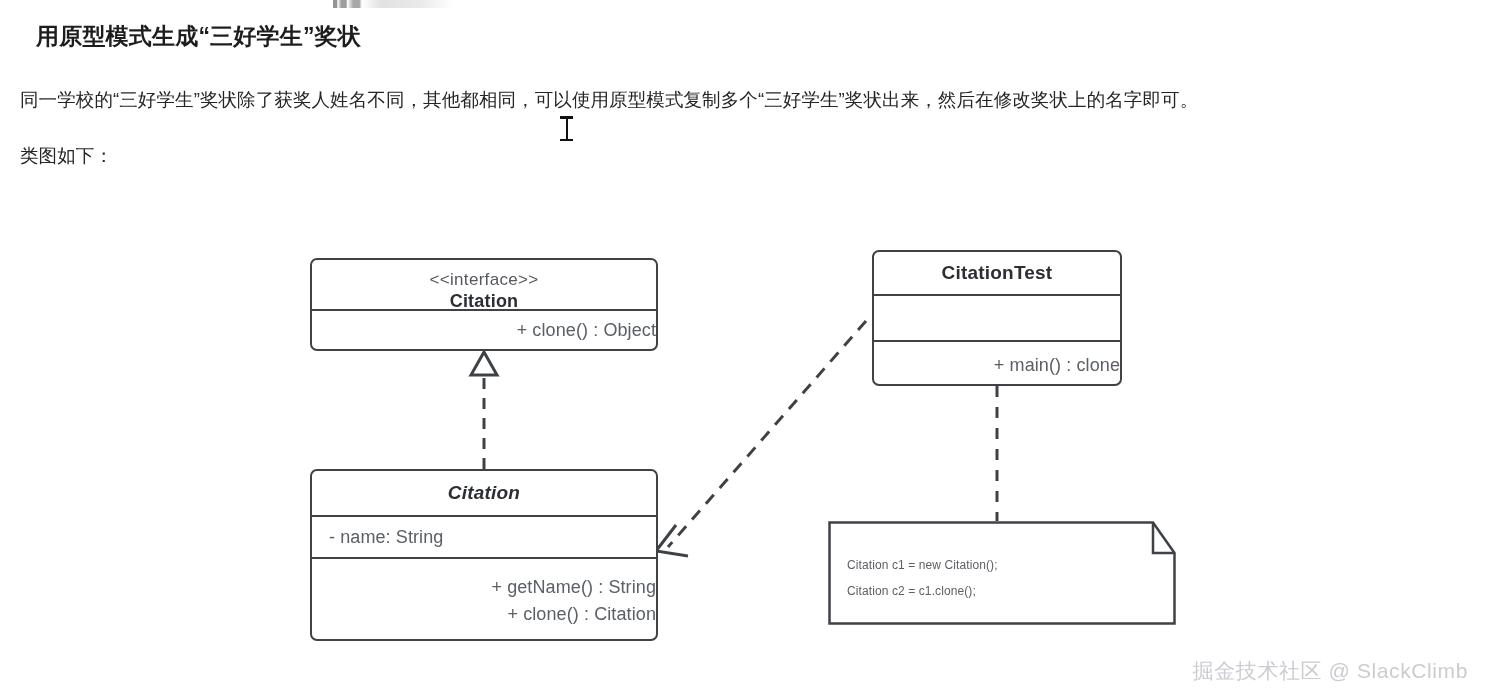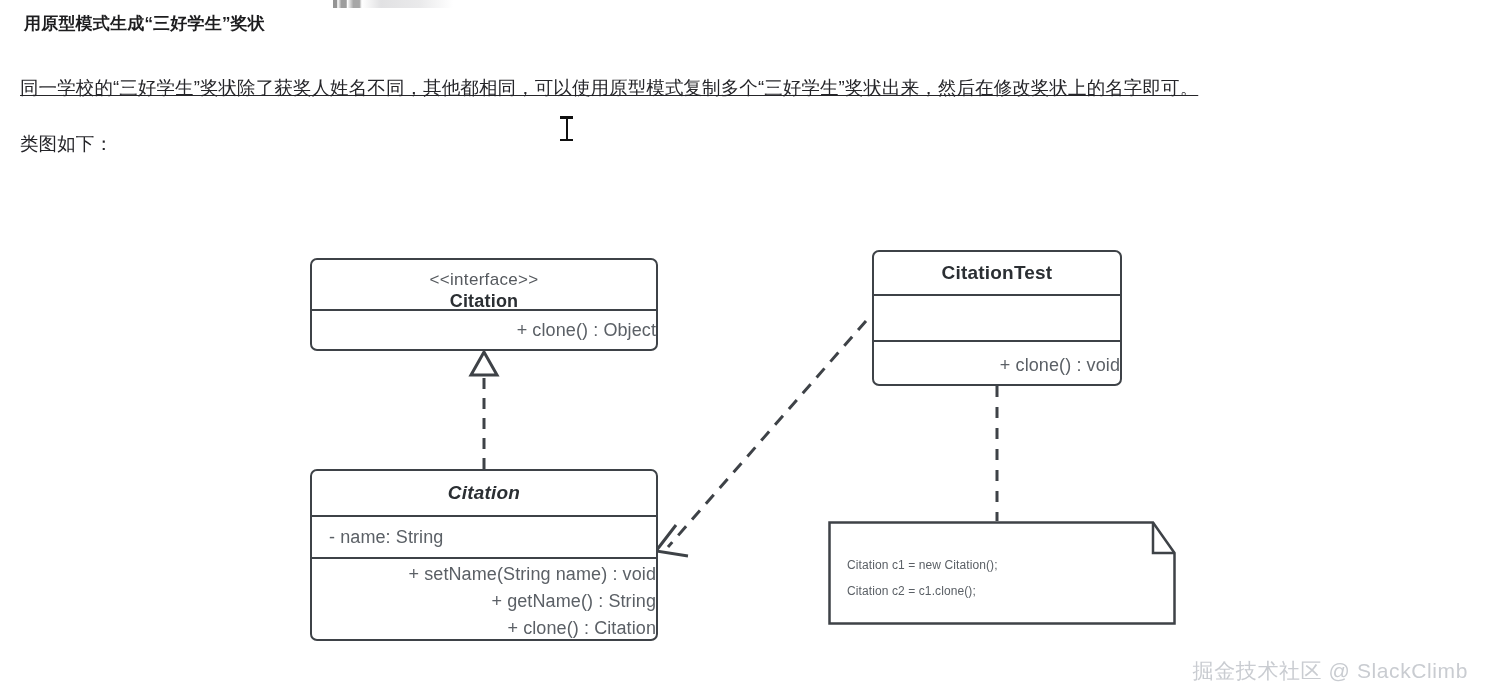--- a/index.html
+++ b/index.html
@@ -36,35 +36,35 @@
   }
 
   
   .article {
     position: absolute;
     left: 20px;
     top: 6px;
     width: 1450px;
   }
   .article-heading {
-    font-size: 17px;
+    font-size: 23px;
     font-weight: bold;
     line-height: 28px;
     letter-spacing: .2px;
     color: #1d1d1f;
-    margin: 4px;
+    margin: 16px;
   }
   .article-paragraph {
     font-size: 18.5px;
     line-height: 40px;
     color: #252529;
     margin: 0;
     letter-spacing: .1px;
   }
-  .p-body { margin-top: 30px; width: 1440px; text-decoration: underline; }
+  .p-body { margin-top: 30px; width: 1440px; }
   .p-tail { margin-top: 16px; }
 
   
   .text-caret {
     position: absolute;
     left: 560px;
     top: 116px;
     width: 13px;
     height: 25px;
   }
@@ -233,33 +233,32 @@
   </div>
 
   <div class="uml-box" id="box-citation">
     <div class="uml-compartment c-head">
       <div class="uml-title">Citation</div>
     </div>
     <div class="uml-compartment c-attrs">
       <div class="uml-member">- name: String</div>
     </div>
     <div class="uml-compartment c-ops">
-      <div class="uml-member">+ setName(String name) : void</div>
       <div class="uml-member">+ getName() : String</div>
       <div class="uml-member">+ clone() : Citation</div>
     </div>
   </div>
 
   <div class="uml-box" id="box-citationtest">
     <div class="uml-compartment c-head">
       <div class="uml-title">CitationTest</div>
     </div>
     <div class="uml-compartment c-attrs"></div>
     <div class="uml-compartment c-ops">
-      <div class="uml-member">+ clone() : void</div>
+      <div class="uml-member">+ main() : clone</div>
     </div>
   </div>
 
   <div class="uml-note">
     <svg width="348" height="104" style="position:absolute;left:0;top:0;">
       <path d="M 1.5 1.5 L 325 1.5 L 346.5 32 L 346.5 102.5 L 1.5 102.5 Z" fill="#ffffff" stroke="#3e4247" stroke-width="2.5" stroke-linejoin="miter"></path>
       <path d="M 325 1.5 L 325 32 L 346.5 32" fill="none" stroke="#3e4247" stroke-width="2.5" stroke-linejoin="miter"></path>
     </svg>
     <div class="uml-note-text">
       <div>Citation c1 = new Citation();</div>

